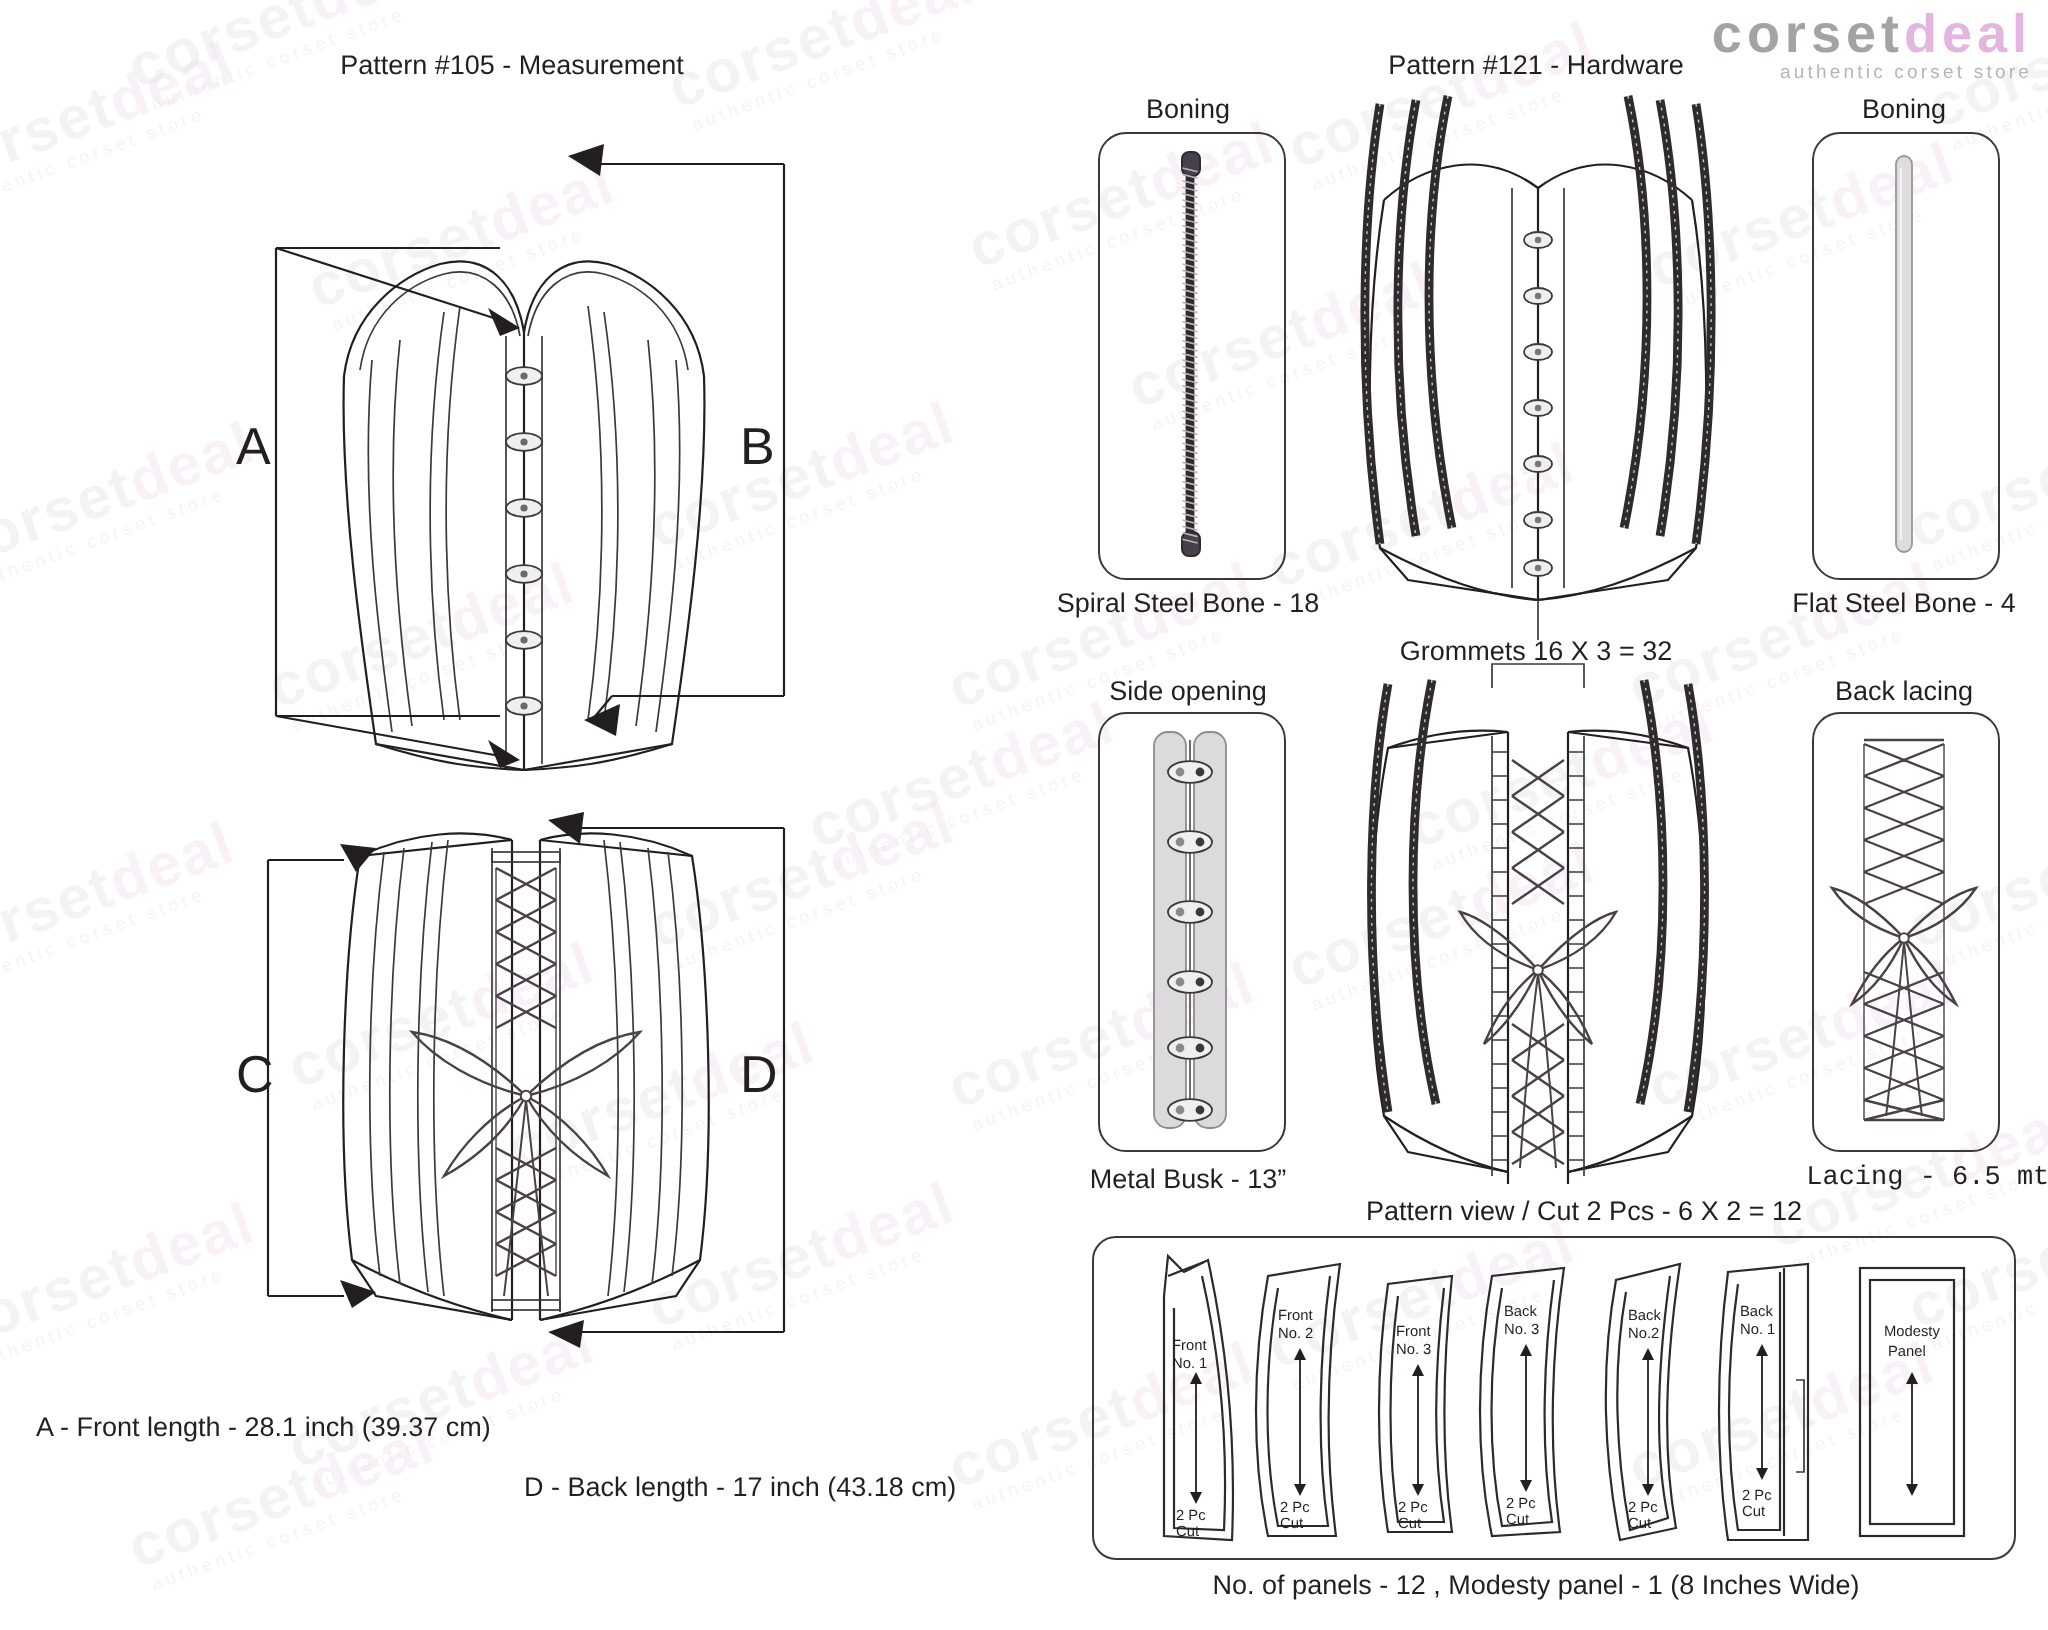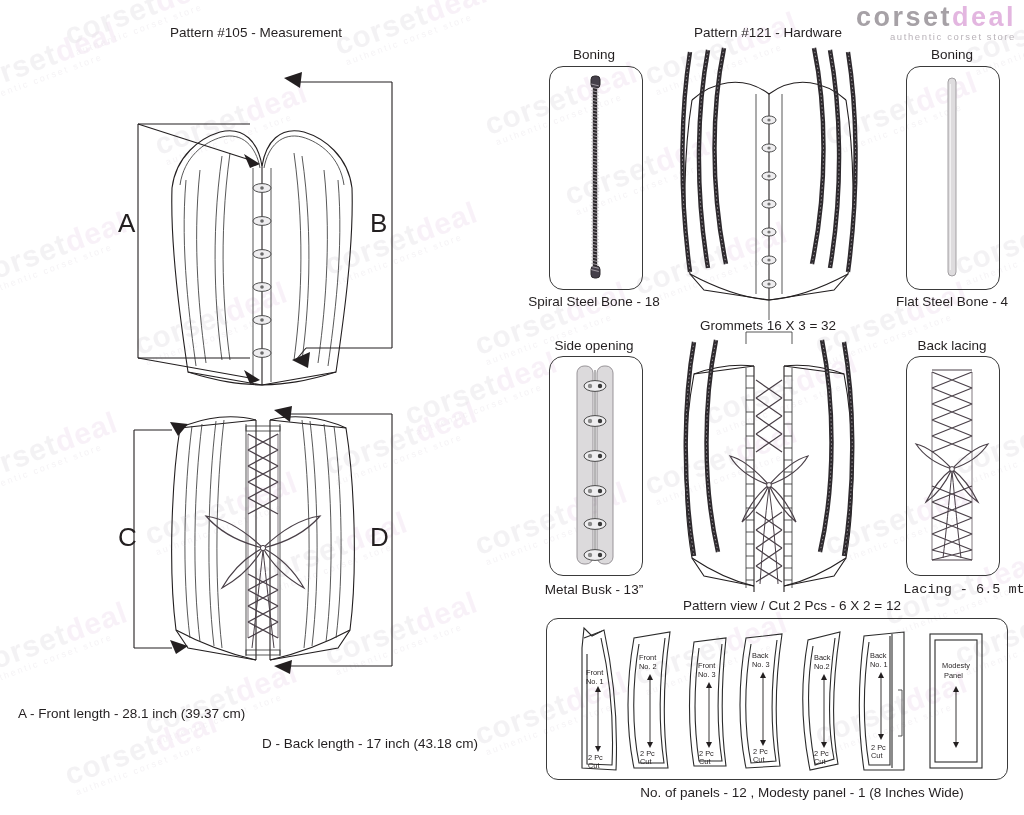--- a/index.html
+++ b/index.html
@@ -504,16 +504,16 @@
       <rect class="piece" x="384" y="16" width="52" height="134"></rect>
       <rect class="piece" x="389" y="22" width="42" height="122"></rect>
       <text class="ptxt" x="396" y="50">Modesty</text>
       <text class="ptxt" x="398" y="60">Panel</text>
       <line x1="410" y1="70" x2="410" y2="128" stroke="#231f20" stroke-width=".9"></line>
       <path d="M410,68 L407,74 L413,74 Z" fill="#231f20"></path>
       <path d="M410,130 L407,124 L413,124 Z" fill="#231f20"></path>
     </g>
   </svg>
 
-  <div class="t c" style="left:802px;top:785px;text-align:center;">No. of panels - 12  , Modesty panel - 1 (8 Inches Wide)</div>
+  <div class="t c" style="left:768px;top:785px;text-align:center;">No. of panels - 12  , Modesty panel - 1 (8 Inches Wide)</div>
 
   </div>
 </div>
 
 </body></html>

